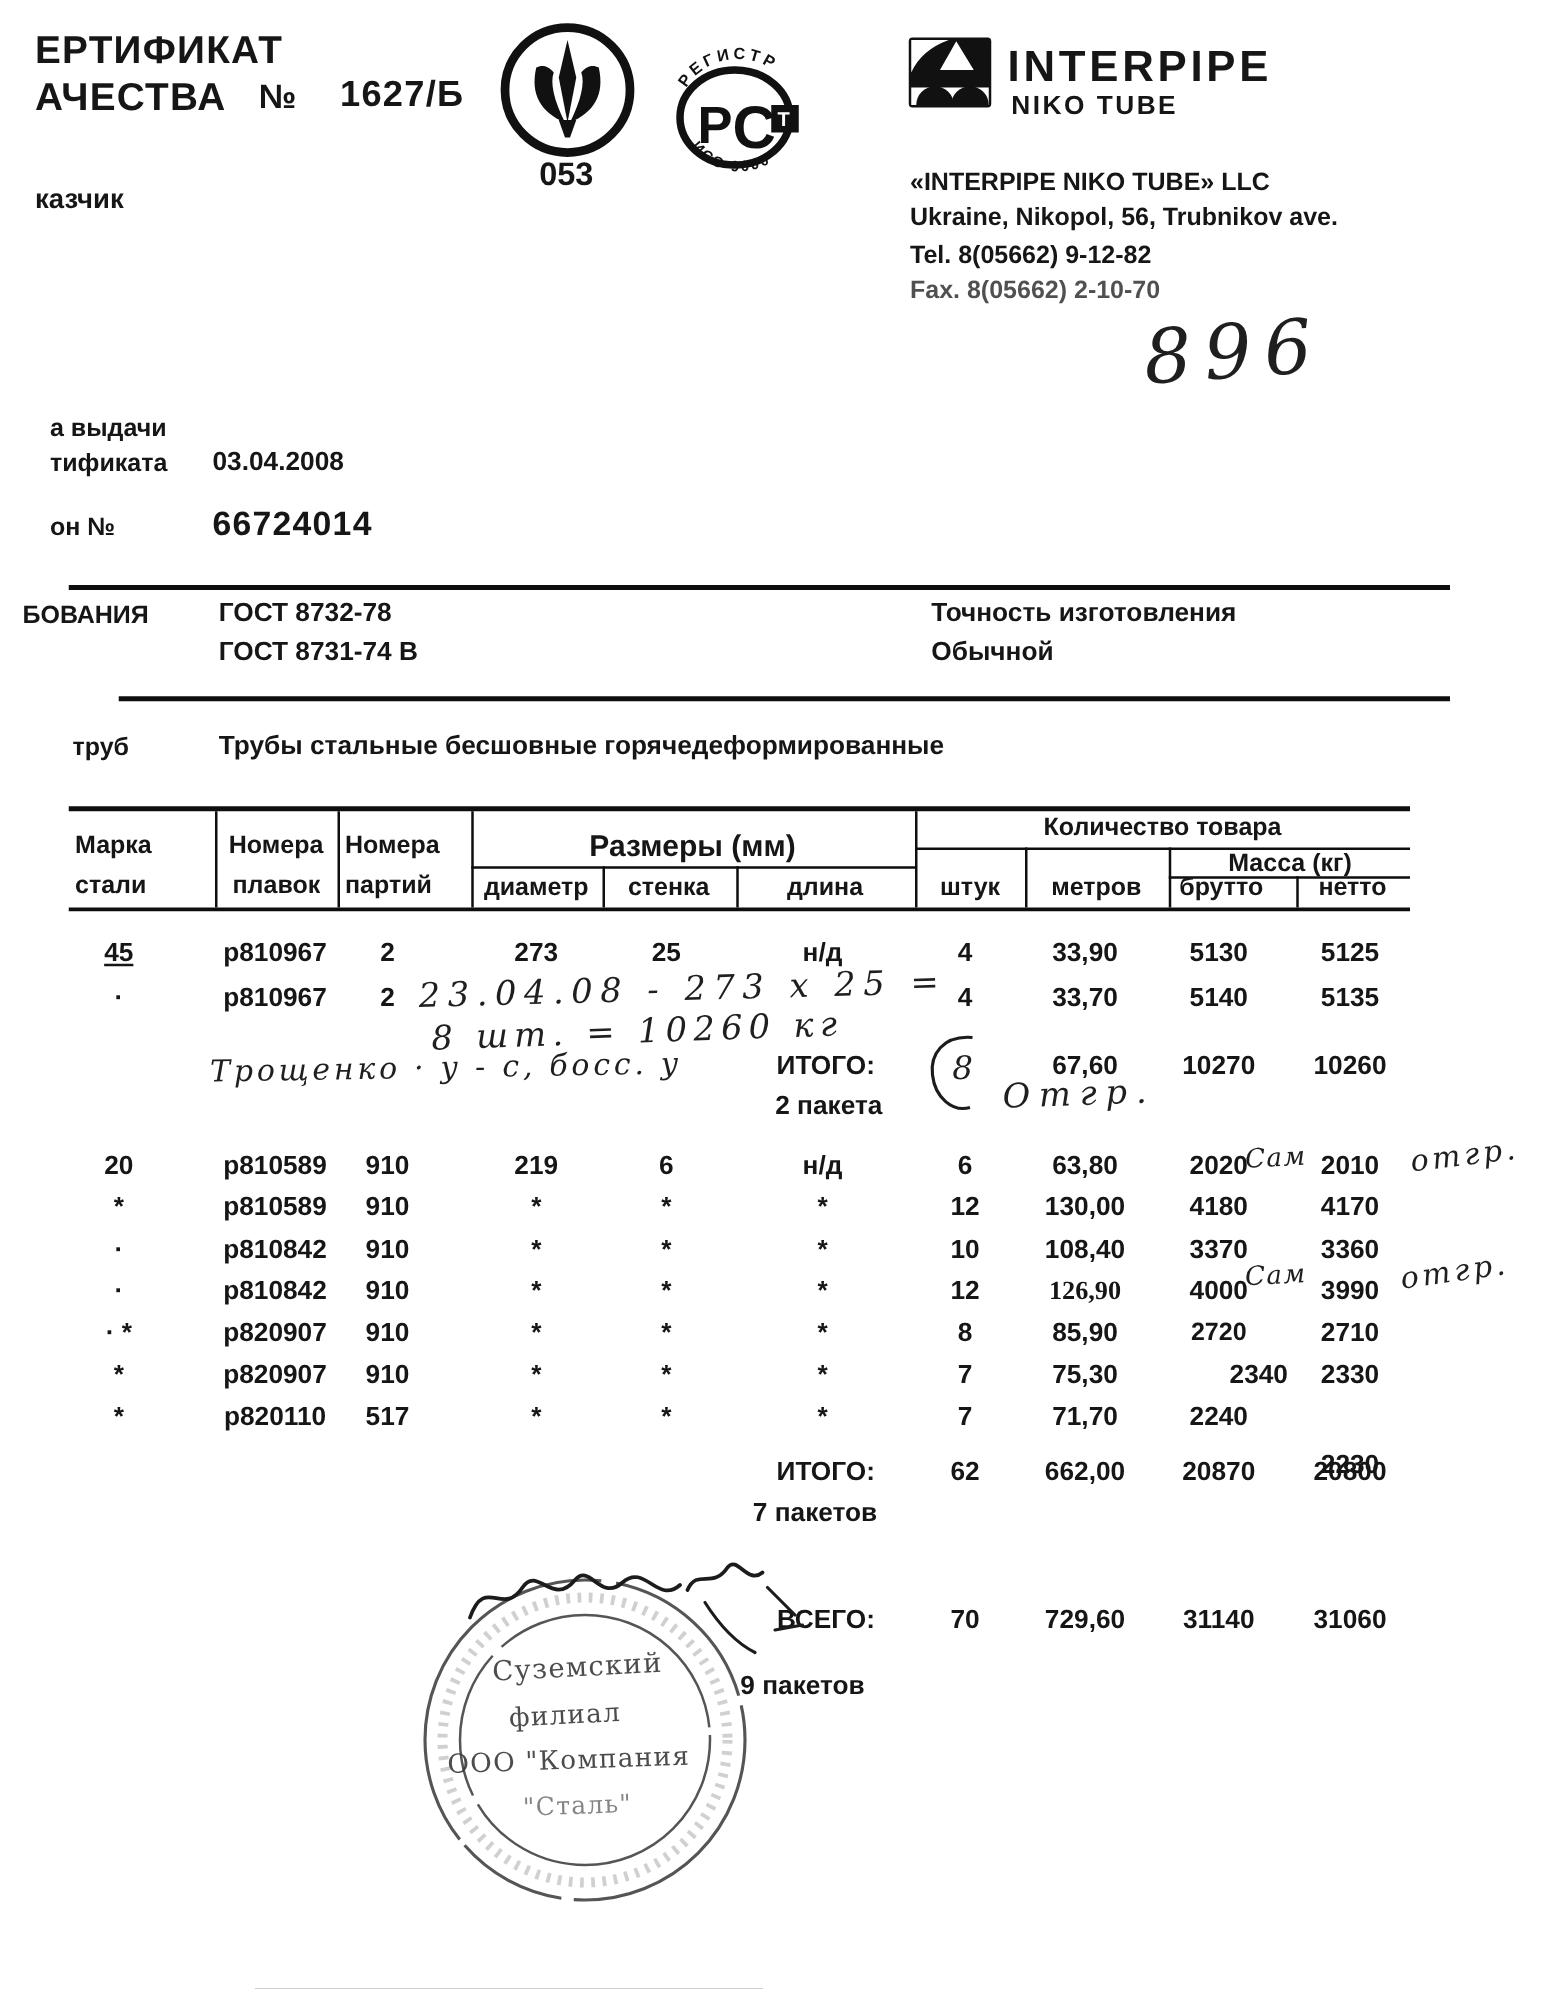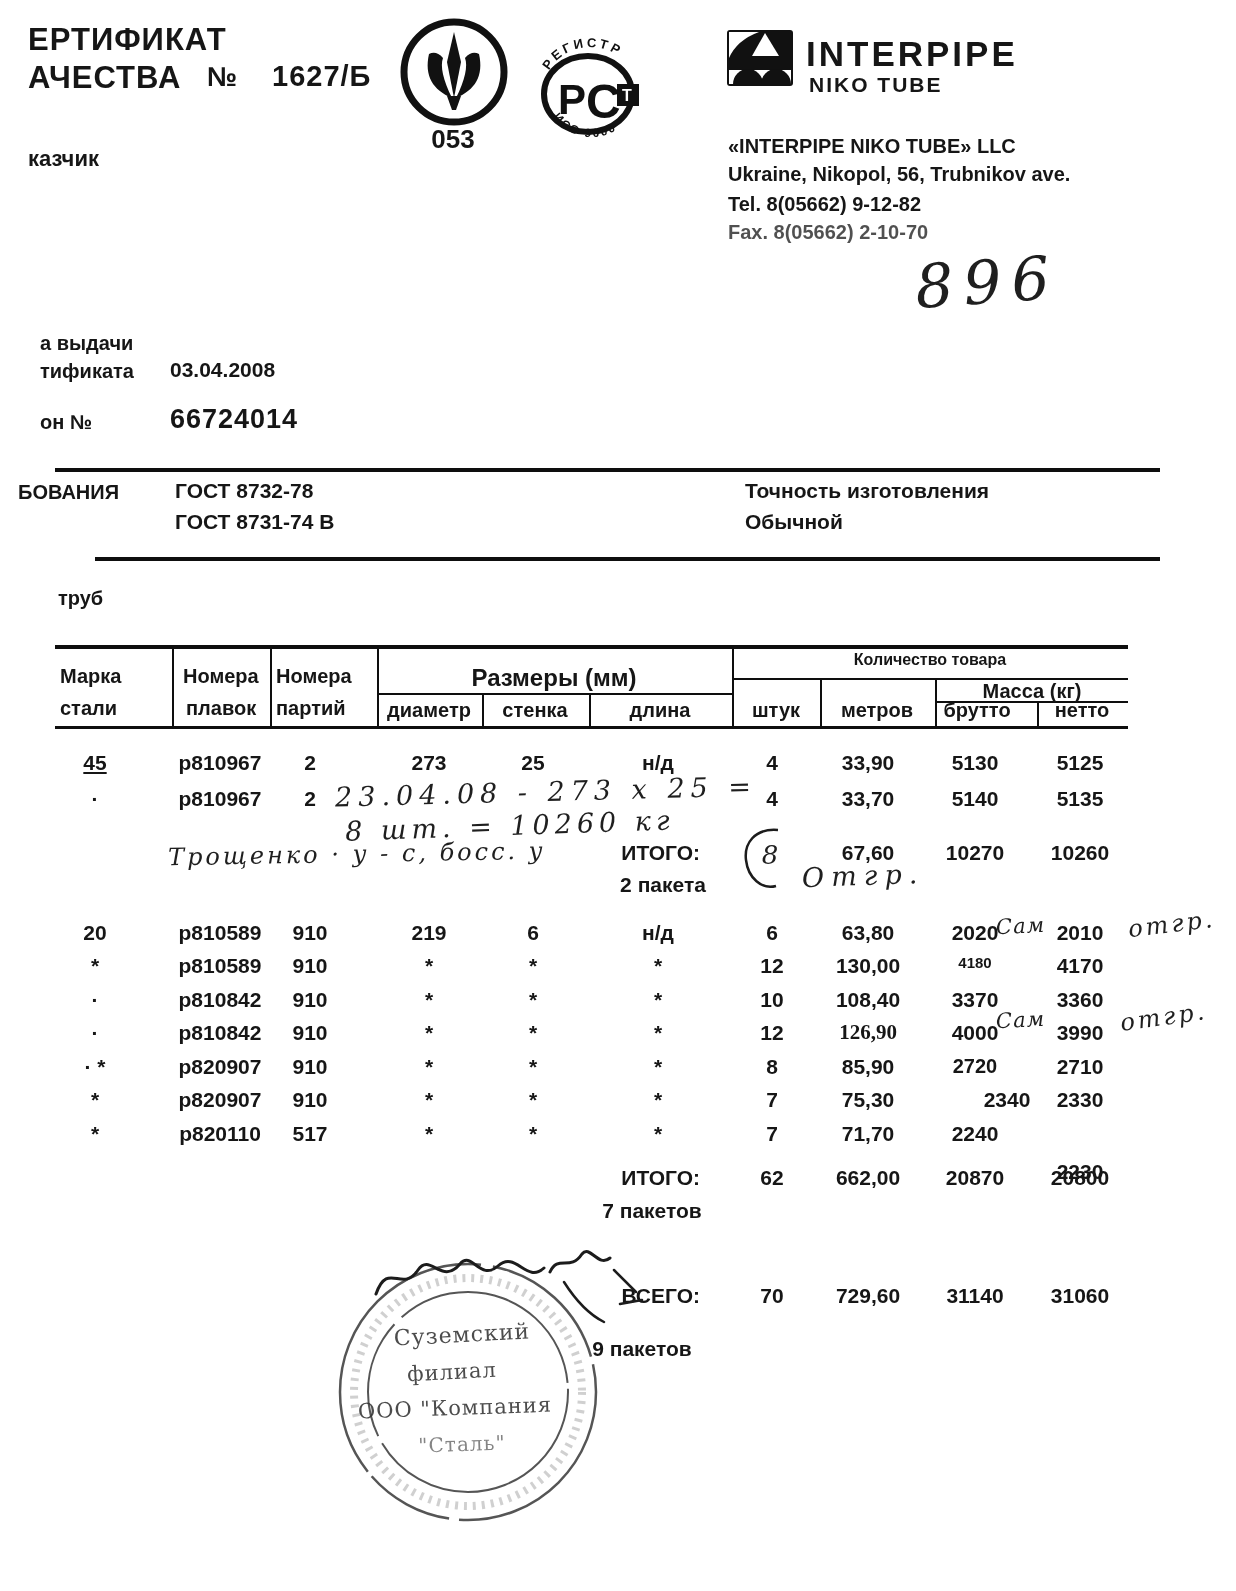--- a/index.html
+++ b/index.html
@@ -82,20 +82,21 @@
 
   <div class="t b" style="left:18px;top:482px;font-size:20px">БОВАНИЯ</div>
   <div class="t b" style="left:175px;top:480px;font-size:21px">ГОСТ 8732-78</div>
   <div class="t b" style="left:745px;top:480px;font-size:21px">Точность изготовления</div>
   <div class="t b" style="left:175px;top:511px;font-size:21px">ГОСТ 8731-74  В</div>
   <div class="t b" style="left:745px;top:511px;font-size:21px">Обычной</div>
 
   <div class="line" style="left:95px;top:557px;width:1065px;height:4px"></div>
 
   <div class="t b" style="left:58px;top:588px;font-size:20px;font-weight:600">труб</div>
+  <div class="t b" style="left:175px;top:586px;font-size:21px">Трубы стальные бесшовные горячедеформированные</div>
 
   <div>
     <div class="line" style="left:55px;top:645px;width:1073px;height:4px"></div>
     <div class="line" style="left:55px;top:726px;width:1073px;height:3px"></div>
     <div class="line" style="left:172px;top:649px;width:2px;height:77px"></div>
     <div class="line" style="left:270px;top:649px;width:2px;height:77px"></div>
     <div class="line" style="left:377px;top:649px;width:2px;height:77px"></div>
     <div class="line" style="left:377px;top:693px;width:355px;height:2px"></div>
     <div class="line" style="left:482px;top:693px;width:2px;height:33px"></div>
     <div class="line" style="left:589px;top:693px;width:2px;height:33px"></div>
@@ -109,21 +110,21 @@
     <div class="t b" style="left:60px;top:666px;font-size:20px">Марка</div>
     <div class="t b" style="left:60px;top:698px;font-size:20px">стали</div>
     <div class="t b" style="left:183px;top:666px;font-size:20px">Номера</div>
     <div class="t b" style="left:186px;top:698px;font-size:20px">плавок</div>
     <div class="t b" style="left:276px;top:666px;font-size:20px">Номера</div>
     <div class="t b" style="left:276px;top:698px;font-size:20px">партий</div>
     <div class="t b ctr" style="left:554px;top:666px;font-size:24px">Размеры (мм)</div>
     <div class="t b ctr" style="left:429px;top:700px;font-size:20px">диаметр</div>
     <div class="t b ctr" style="left:535px;top:700px;font-size:20px">стенка</div>
     <div class="t b ctr" style="left:660px;top:700px;font-size:20px">длина</div>
-    <div class="t b ctr" style="left:930px;top:652px;font-size:16px">Количество товара</div>
+    <div class="t b ctr" style="left:930px;top:652px;font-size:20px">Количество товара</div>
     <div class="t b ctr" style="left:1032px;top:681px;font-size:20px">Масса (кг)</div>
     <div class="t b ctr" style="left:776px;top:700px;font-size:20px">штук</div>
     <div class="t b ctr" style="left:877px;top:700px;font-size:20px">метров</div>
     <div class="t b ctr" style="left:977px;top:700px;font-size:20px">брутто</div>
     <div class="t b ctr" style="left:1082px;top:700px;font-size:20px">нетто</div>
 
     <div id="rows-layer">
         <div class="t b ctr" style="left: 95px; top: 752px; font-size: 21px; text-decoration: underline;">45</div>
         <div class="t b ctr" style="left: 220px; top: 752px; font-size: 21px;">p810967</div>
         <div class="t b ctr" style="left: 310px; top: 752px; font-size: 21px;">2</div>
@@ -152,21 +153,21 @@
         <div class="t b ctr" style="left: 975px; top: 922px; font-size: 21px;">2020</div>
         <div class="t b ctr" style="left: 1080px; top: 922px; font-size: 21px;">2010</div>
         <div class="t b ctr" style="left: 95px; top: 955px; font-size: 21px;">*</div>
         <div class="t b ctr" style="left: 220px; top: 955px; font-size: 21px;">p810589</div>
         <div class="t b ctr" style="left: 310px; top: 955px; font-size: 21px;">910</div>
         <div class="t b ctr" style="left: 429px; top: 955px; font-size: 21px;">*</div>
         <div class="t b ctr" style="left: 533px; top: 955px; font-size: 21px;">*</div>
         <div class="t b ctr" style="left: 658px; top: 955px; font-size: 21px;">*</div>
         <div class="t b ctr" style="left: 772px; top: 955px; font-size: 21px;">12</div>
         <div class="t b ctr" style="left: 868px; top: 955px; font-size: 21px;">130,00</div>
-        <div class="t b ctr" style="left: 975px; top: 955px; font-size: 15px;">4180</div>
+        <div class="t b ctr" style="left: 975px; top: 955px; font-size: 21px;">4180</div>
         <div class="t b ctr" style="left: 1080px; top: 955px; font-size: 21px;">4170</div>
         <div class="t b ctr" style="left: 95px; top: 989px; font-size: 21px;">·</div>
         <div class="t b ctr" style="left: 220px; top: 989px; font-size: 21px;">p810842</div>
         <div class="t b ctr" style="left: 310px; top: 989px; font-size: 21px;">910</div>
         <div class="t b ctr" style="left: 429px; top: 989px; font-size: 21px;">*</div>
         <div class="t b ctr" style="left: 533px; top: 989px; font-size: 21px;">*</div>
         <div class="t b ctr" style="left: 658px; top: 989px; font-size: 21px;">*</div>
         <div class="t b ctr" style="left: 772px; top: 989px; font-size: 21px;">10</div>
         <div class="t b ctr" style="left: 868px; top: 989px; font-size: 21px;">108,40</div>
         <div class="t b ctr" style="left: 975px; top: 989px; font-size: 21px;">3370</div>

